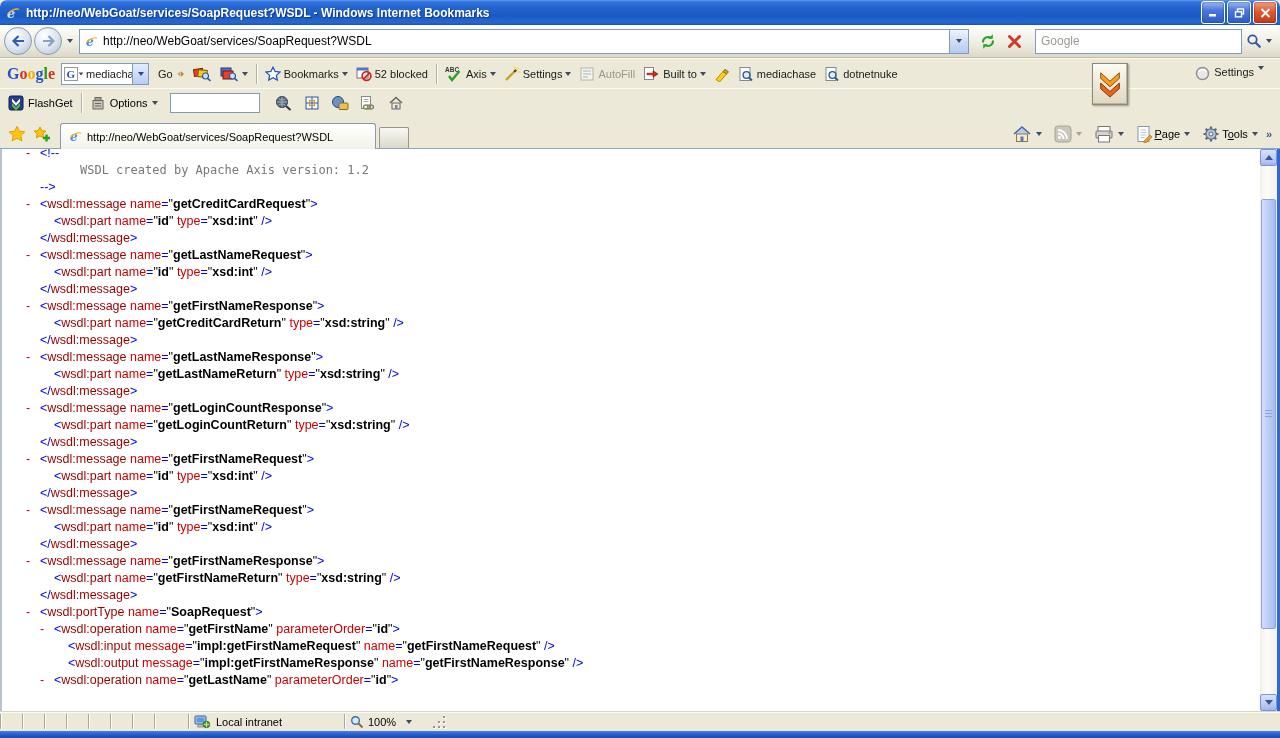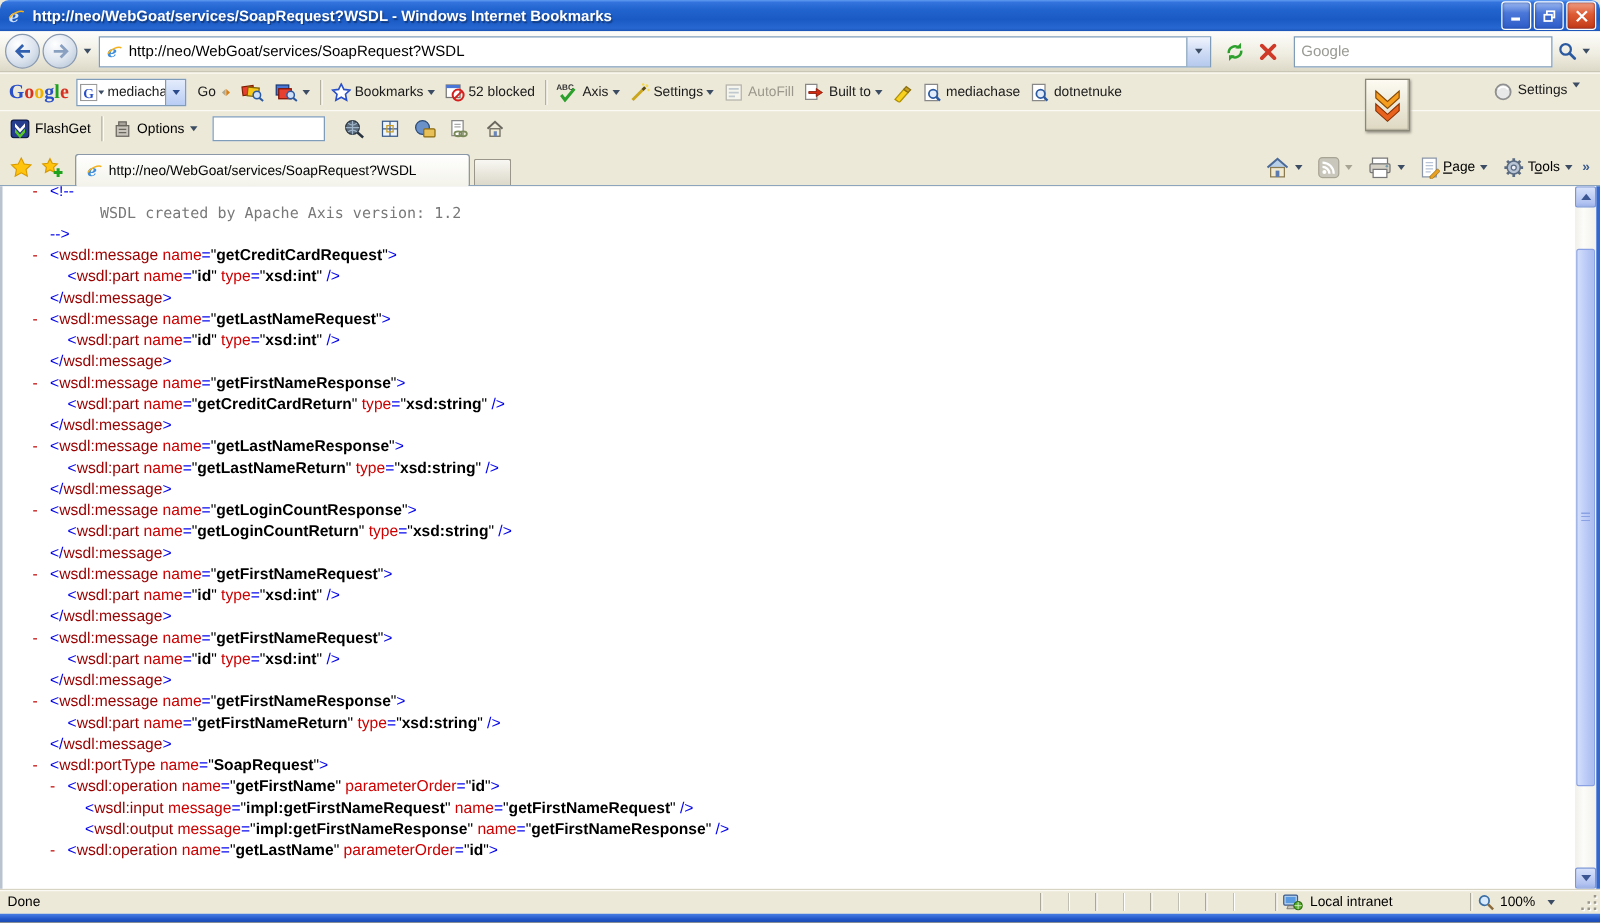--- a/index.html
+++ b/index.html
@@ -486,21 +486,20 @@
           <span class="tri-up"></span>
         </span>
       <span class="thumb"></span>
       <span class="sbtn down">
           <span class="tri-dn"></span>
         </span>
     </div>
   </div>
 
   <div class="statusbar">
-    <span class="scell sdone">Done</span>
     <span class="scell snarrow"></span>
     <span class="scell snarrow"></span>
     <span class="scell snarrow"></span>
     <span class="scell snarrow"></span>
     <span class="scell snarrow"></span>
     <span class="scell snarrow"></span>
     <span class="scell snarrow"></span>
     <span class="scell snarrow" style="width:34px"></span>
     <span class="scell szone">
       <svg width="17" height="14">

